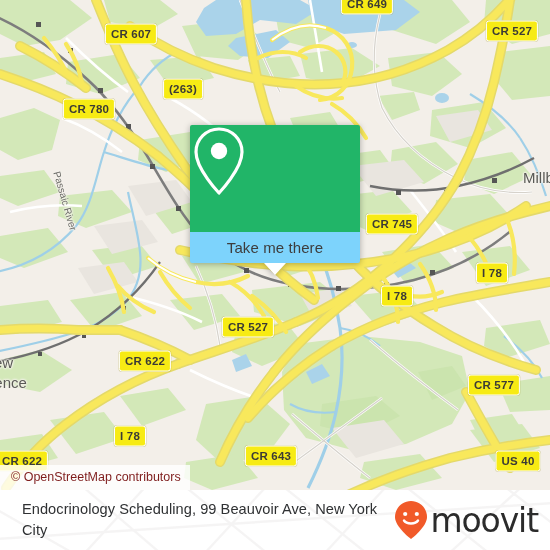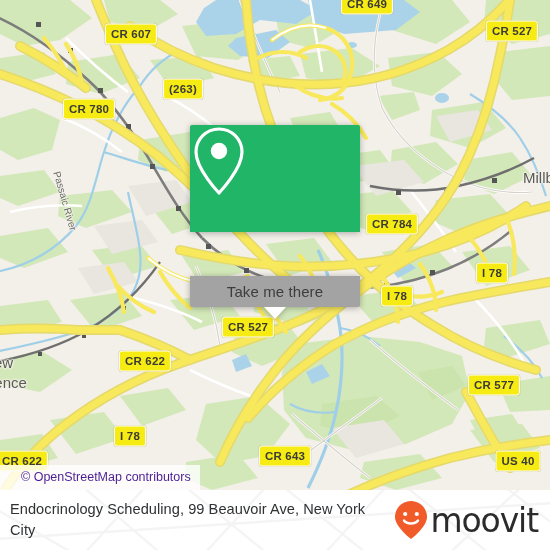--- a/index.html
+++ b/index.html
@@ -45,40 +45,40 @@
     font-size:10px;
     white-space:nowrap;
     transform-origin:0 0;
     text-shadow:1px 0 2px #f5f2ec,-1px 0 2px #f5f2ec,0 1px 2px #f5f2ec,0 -1px 2px #f5f2ec;
   }
 
   
   #attribution{
     position:absolute;left:0;top:465px;
     height:25px;line-height:25px;
-    padding:0 9px 0 21px;
-    font-size:12.5px;color:#4c1d95;
+    padding:0 9px 0 11px;
+    font-size:12.5px;color:#7f1d1d;
     background:rgba(255,255,255,.80);
     white-space:nowrap;
   }
 
   
   #popup{
     position:absolute;left:190px;top:125px;width:170px;
     filter:drop-shadow(0 1px 3px rgba(0,0,0,.30));
   }
   #popup-body{
     height:107px;background:#21b568;
     border-radius:2px 2px 0 0;
     display:flex;align-items:center;justify-content:center;
   }
   #popup-footer{
-    position:relative;height:31px;background:#a3a3a3;
+    position:relative;height:31px;background:#7dd3fc;
     border-radius:0 0 2px 2px;
-    display:flex;align-items:center;justify-content:center;margin-top:44px;
+    display:flex;align-items:center;justify-content:center;
   }
   #popup-footer-label{
     font-size:15px;color:#3d3d3d;letter-spacing:.1px;
   }
   #popup-pointer{
     position:absolute;left:50%;top:100%;
     width:0;height:0;margin-left:-11px;
     border-left:11px solid transparent;
     border-right:11px solid transparent;
     border-top:12px solid #ffffff;
@@ -88,21 +88,21 @@
   #bottom-bar{
     position:absolute;left:0;top:490px;width:550px;height:60px;
     background:#ffffff;overflow:hidden;
   }
   #bottom-watermark{
     position:absolute;left:0;top:-30px;width:550px;height:120px;
     opacity:.5;
   }
   #bottom-content{
     position:relative;height:60px;display:flex;align-items:center;
-    padding:0 12px 0 10px;box-sizing:border-box;
+    padding:0 12px 0 22px;box-sizing:border-box;
   }
   #page-title{
     flex:1 1 auto;
     font-size:14.6px;line-height:21px;color:#2f3133;
     letter-spacing:.05px;
     padding-right:10px;
   }
   #brand{flex:0 0 auto;display:flex;align-items:center;gap:2px;justify-content:center;}
   #brand-wordmark{
     font-size:33px;line-height:33px;color:#2b2b2b;
@@ -369,28 +369,28 @@
 
       </g>
     </svg>
 
     <div id="shield-layer">
         <div class="shield" style="left: 131px; top: 34px;">CR 607</div>
         <div class="shield" style="left: 367px; top: 4px;">CR 649</div>
         <div class="shield" style="left: 512px; top: 31px;">CR 527</div>
         <div class="shield" style="left: 89px; top: 109px;">CR 780</div>
         <div class="shield" style="left: 183px; top: 89px;">(263)</div>
-        <div class="shield" style="left: 392px; top: 224px;">CR 784</div>
+        <div class="shield" style="left: 392px; top: 224px;">CR 745</div>
         <div class="shield" style="left: 492px; top: 273px;">I 78</div>
         <div class="shield" style="left: 397px; top: 296px;">I 78</div>
         <div class="shield" style="left: 248px; top: 327px;">CR 527</div>
         <div class="shield" style="left: 145px; top: 361px;">CR 622</div>
         <div class="shield" style="left: 494px; top: 385px;">CR 577</div>
         <div class="shield" style="left: 130px; top: 436px;">I 78</div>
-        <div class="shield" style="left: 285px; top: 456px; text-align: center;">CR 643</div>
+        <div class="shield" style="left: 271px; top: 456px; text-align: center;">CR 643</div>
         <div class="shield" style="left: 22px; top: 461px;">CR 622</div>
         <div class="shield" style="left: 518px; top: 461px;">US 40</div>
       </div>
 
     <div id="label-layer">
         <div class="place-label" style="left: 523px; top: 177px;">Millb</div>
         <div class="place-label" style="left: -6px; top: 362px;">ew</div>
         <div class="place-label" style="left: -14px; top: 382px;">dence</div>
         <div class="river-label" style="left: 62px; top: 170px; transform: rotate(74deg);">Passaic River</div>
       </div>

